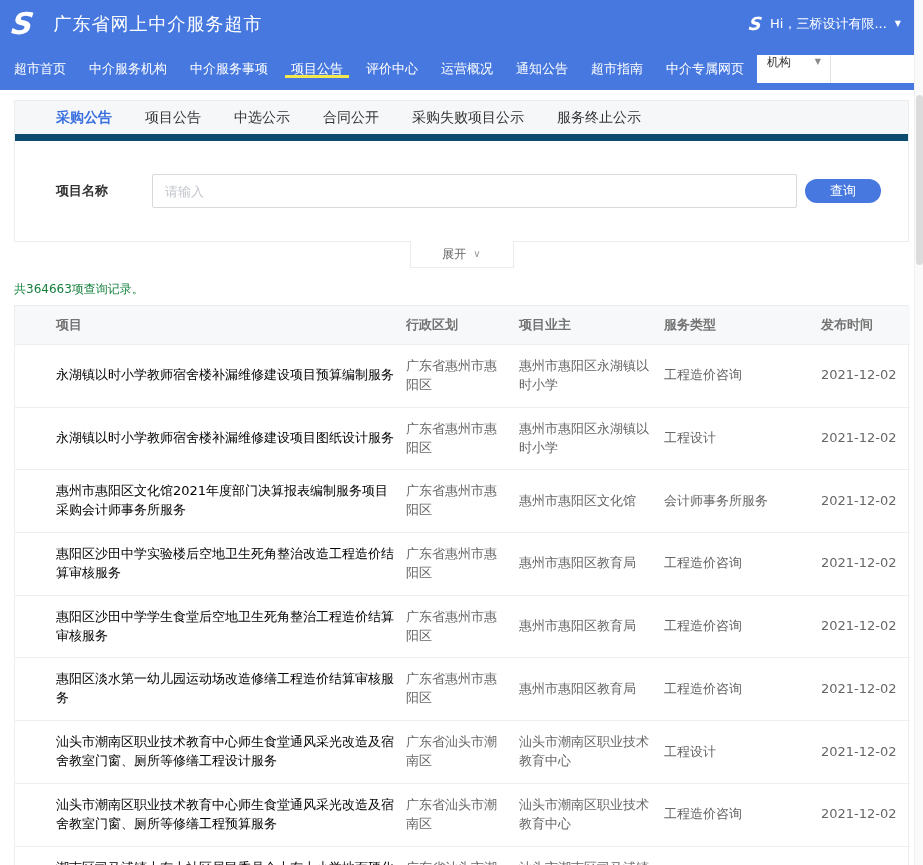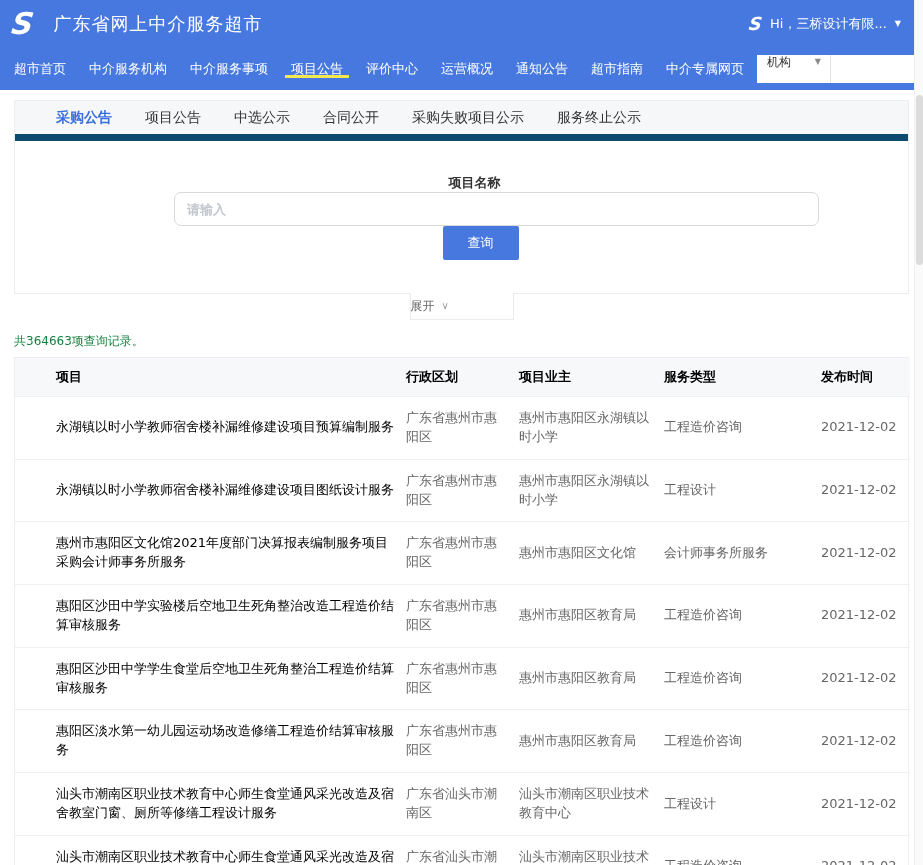--- a/index.html
+++ b/index.html
@@ -30,35 +30,35 @@
   .search-input { width:110px; border:none; outline:none; font-size:12px; padding:0 7px; color:#333; }
 
   
   .main { margin:10px 14px 0 14px; }
   .card { border:1px solid #EBEDF0; background:#fff; }
 
   .tabs { background:#F6F7F9; border-bottom:7px solid #0c4a6e; height:40px; display:flex; align-items:center; padding-left:41px; }
   .tab { font-size:14px; color:#333; margin-right:33px; cursor:pointer; white-space:nowrap; }
   .tab.active { color:#3A6FE0; font-weight:700; }
 
-  .form-row { display:flex; align-items:center; padding:33px 11px 33px 41px;flex-direction:column; }
+  .form-row { display:flex; align-items:center; padding:33px 11px 33px 41px; }
   .form-label { font-size:13px; color:#333; font-weight:600; width:56px; flex:none; }
-  .form-input { margin-left:40px; width:645px; height:34px; border:1px solid #D9D9D9; border-radius:7px; padding:0 12px; font-size:13px; color:#333; outline:none;font-weight:bold; }
+  .form-input { margin-left:40px; width:645px; height:34px; border:1px solid #D9D9D9; border-radius:2px; padding:0 12px; font-size:13px; color:#333; outline:none; }
   .form-input::placeholder { color:#C3C7CE; }
-  .query-btn { margin-left:8px; width:76px; height:34px; background:#4678E0; color:#fff; border:none; border-radius:2px; font-size:13px; cursor:pointer; }
+  .query-btn { margin-left:8px; width:76px; height:24px; background:#4678E0; color:#fff; border:none; border-radius:12px; font-size:13px; cursor:pointer; }
 
   .expand-wrap { display:flex; justify-content:center; }
-  .expand-btn { margin-top:-1px; width:104px; height:27px; background:#fff; border:1px solid #EBEBEB; border-top:none; display:flex; align-items:center; font-size:12px; color:#666; gap:7px; cursor:pointer; }
+  .expand-btn { margin-top:-1px; width:104px; height:27px; background:#fff; border:1px solid #EBEBEB; border-top:none; display:flex; align-items:center; justify-content:center; font-size:12px; color:#666; gap:7px; cursor:pointer; }
   .expand-btn .caret { color:#999; font-size:10px; }
 
   .summary { font-size:12px; color:#15803d; margin:13px 0 7px 0; }
 
   
   table { width:100%; border-collapse:collapse; font-size:13px; table-layout:fixed; }
-  thead th { background:#F7F8FA; font-weight:700; color:#000000; text-align:left; padding:10px 12px 10px 0; font-size:13px; }
+  thead th { background:#F7F8FA; font-weight:700; color:#737373; text-align:left; padding:10px 12px 10px 0; font-size:13px; }
   th.col-project, td.col-project { padding-left:41px; }
   tbody td { border-top:1px solid #EFEFEF; color:#666; padding:12px 12px 12px 0; line-height:1.45; vertical-align:middle; word-break:break-all; }
   a.project-link { color:#000000; text-decoration:none; cursor:pointer; }
 
   
   .scrollbar { position:absolute; top:0; right:0; width:9px; height:865px; background:#FAFAFA; border-left:1px solid #F0F0F0; }
   .scroll-thumb { position:absolute; top:95px; left:1px; width:7px; height:170px; background:#DCDCDC; border-radius:4px; }
 </style>
 </head>
 <body>

